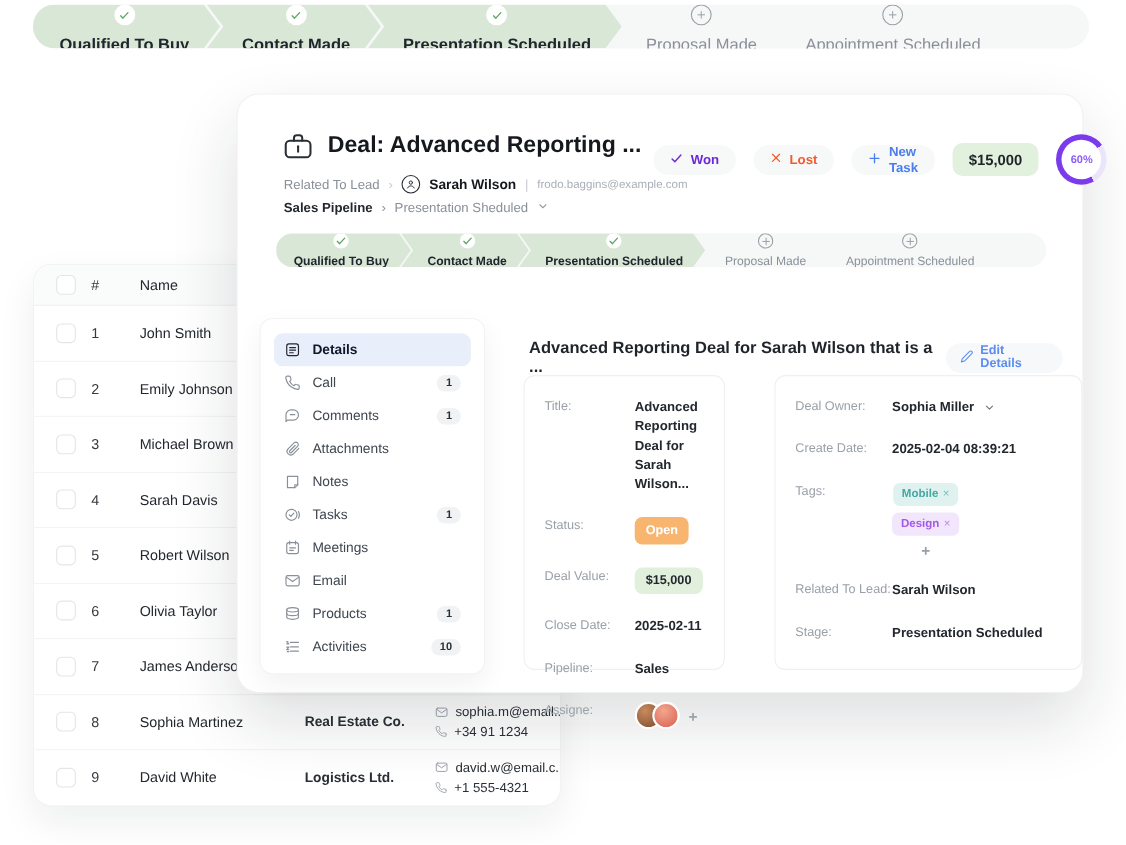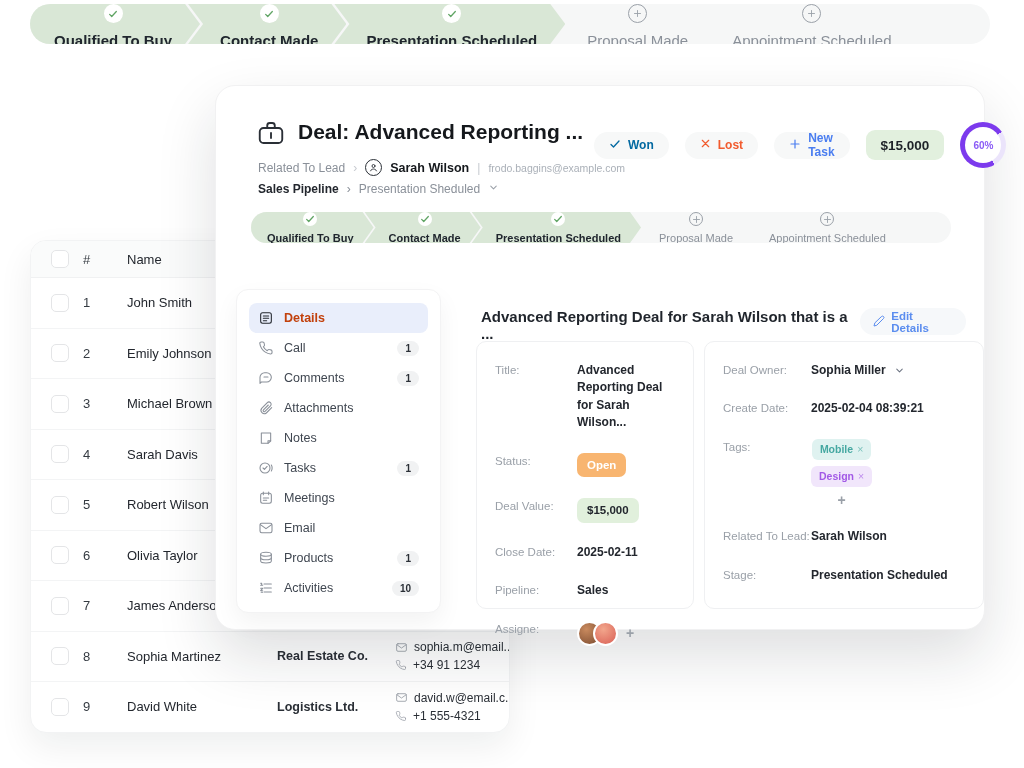--- a/index.html
+++ b/index.html
@@ -35,50 +35,50 @@
   .c-contact { flex:1; font-size:12px; color:#2A2F36; display:flex; flex-direction:column; gap:4px; }
   .contact-line { display:flex; align-items:center; gap:6px; color:#2A2F36; }
   .contact-line .ci { color:#9AA0A8; display:flex; }
 
   
   .modal { position:absolute; left:215px; top:85px; width:770px; height:545px; background:#fff; border:1px solid #F1F1F2; border-radius:20px; box-shadow:0 26px 60px rgba(23,28,38,.14); z-index:10; }
   .briefcase { position:absolute; left:40px; top:32px; color:#2A2F36; }
   .deal-title { position:absolute; left:82px; top:34px; font-size:21px; font-weight:700; color:#15181C; }
   .hdr-actions { position:absolute; left:378px; top:36px; display:flex; align-items:center; gap:16px; }
   .pill { height:27px; border-radius:14px; display:flex; align-items:center; gap:7px; padding:0 15px; background:#F7F8F8; font-size:12px; font-weight:600; cursor:default; }
-  .pill.won { color:#0369a1; }
+  .pill.won { color:#6d28d9; }
   .pill.lost { color:#F25B2E; }
   .pill.newtask { color:#4A7DF0; }
   .amount { background:#E2F0DE; color:#1E2328; font-weight:700; font-size:13.5px; height:30px; border-radius:9px; padding:0 15px; display:flex; align-items:center; }
   .ring { width:46px; height:46px; border-radius:50%; background:conic-gradient(from 150deg,#7C3AED 0 265deg,#EBE4FB 265deg 360deg); position:relative; flex:none; }
   .ring::after { content:""; position:absolute; inset:5px; background:#fff; border-radius:50%; }
   .ring span { position:absolute; inset:0; display:flex; align-items:center; justify-content:center; font-size:10px; font-weight:700; color:#8B5CF6; z-index:1; }
 
   .crumb1 { position:absolute; left:42px; top:73px; display:flex; align-items:center; gap:8px; font-size:12px; color:#8A9099; }
   .crumb1 .lead-name { font-size:12.5px; font-weight:700; color:#15181C; }
   .crumb1 .sep { color:#C7CAD0; }
   .crumb1 .email { font-size:10.5px; color:#AAB0B8; }
   .lead-ava { width:17px; height:17px; border-radius:50%; border:1.3px solid #2A2F36; color:#2A2F36; display:flex; align-items:center; justify-content:center; }
   .crumb2 { position:absolute; left:42px; top:96px; display:flex; align-items:center; gap:8px; font-size:12px; color:#8A9099; }
   .crumb2 .pipe-name { font-weight:700; color:#23272E; }
   .modal-pipe { position:absolute; left:35px; top:126px; width:700px; }
 
   .side-card { position:absolute; left:20px; top:203px; width:205px; height:324px; background:#fff; border:1px solid #F3F3F4; border-radius:12px; box-shadow:0 10px 24px rgba(0,0,0,.05); padding:13px 12px; }
   .side-item { display:flex; align-items:center; gap:10px; height:30px; padding:0 9px; border-radius:8px; font-size:12.5px; color:#3F4650; cursor:pointer; }
   .side-item .ic { color:#8A9099; display:flex; flex:none; }
-  .side-item.active { background:#E9EEFB; font-weight:700; color:#c2410c; }
+  .side-item.active { background:#E9EEFB; font-weight:700; color:#0f172a; }
   .side-item.active .ic { color:#23272E; }
   .cnt { margin-left:auto; background:#F1F2F3; border-radius:9px; padding:2px 8px; font-size:10px; color:#2A2F36; font-weight:600; }
 
-  .content-head { position:absolute; left:265px; top:222px; width:485px; display:flex; justify-content:space-between; }
+  .content-head { position:absolute; left:265px; top:222px; width:485px; display:flex; align-items:center; justify-content:space-between; }
   .content-title { font-size:15px; font-weight:600; color:#1F242B; }
   .edit-pill { height:27px; border-radius:14px; background:#F6F8FA; color:#5B8DEF; font-size:11.5px; font-weight:600; display:flex; align-items:center; gap:6px; padding:0 13px; cursor:pointer; }
 
   .detail-card { position:absolute; background:#fff; border:1px solid #EFF0F2; border-radius:10px; padding:20px 18px; }
-  .detail-card.left { left:260px; top:255px; width:218px; height:268px; }
+  .detail-card.left { left:260px; top:255px; width:183px; height:268px; }
   .detail-card.right { left:488px; top:255px; width:280px; height:268px; }
   .field { display:flex; margin-bottom:21px; align-items:flex-start; }
   .f-label { width:82px; flex:none; font-size:11.5px; color:#9AA0A8; padding-top:2px; }
   .detail-card.right .f-label { width:88px; }
   .f-value { font-size:12px; font-weight:700; color:#23272E; line-height:1.45; }
   .badge { display:inline-block; padding:4px 10px; border-radius:7px; font-size:11.5px; font-weight:700; }
   .badge.orange { background:#F8B570; color:#FFFFFF; }
   .badge.green { background:#E1F0DC; color:#23272E; }
   .badge.pink { background:#F9E6FA; color:#DD63DF; }
   .tagrow { display:flex; align-items:center; gap:6px; flex-wrap:wrap;flex-direction:column; }

